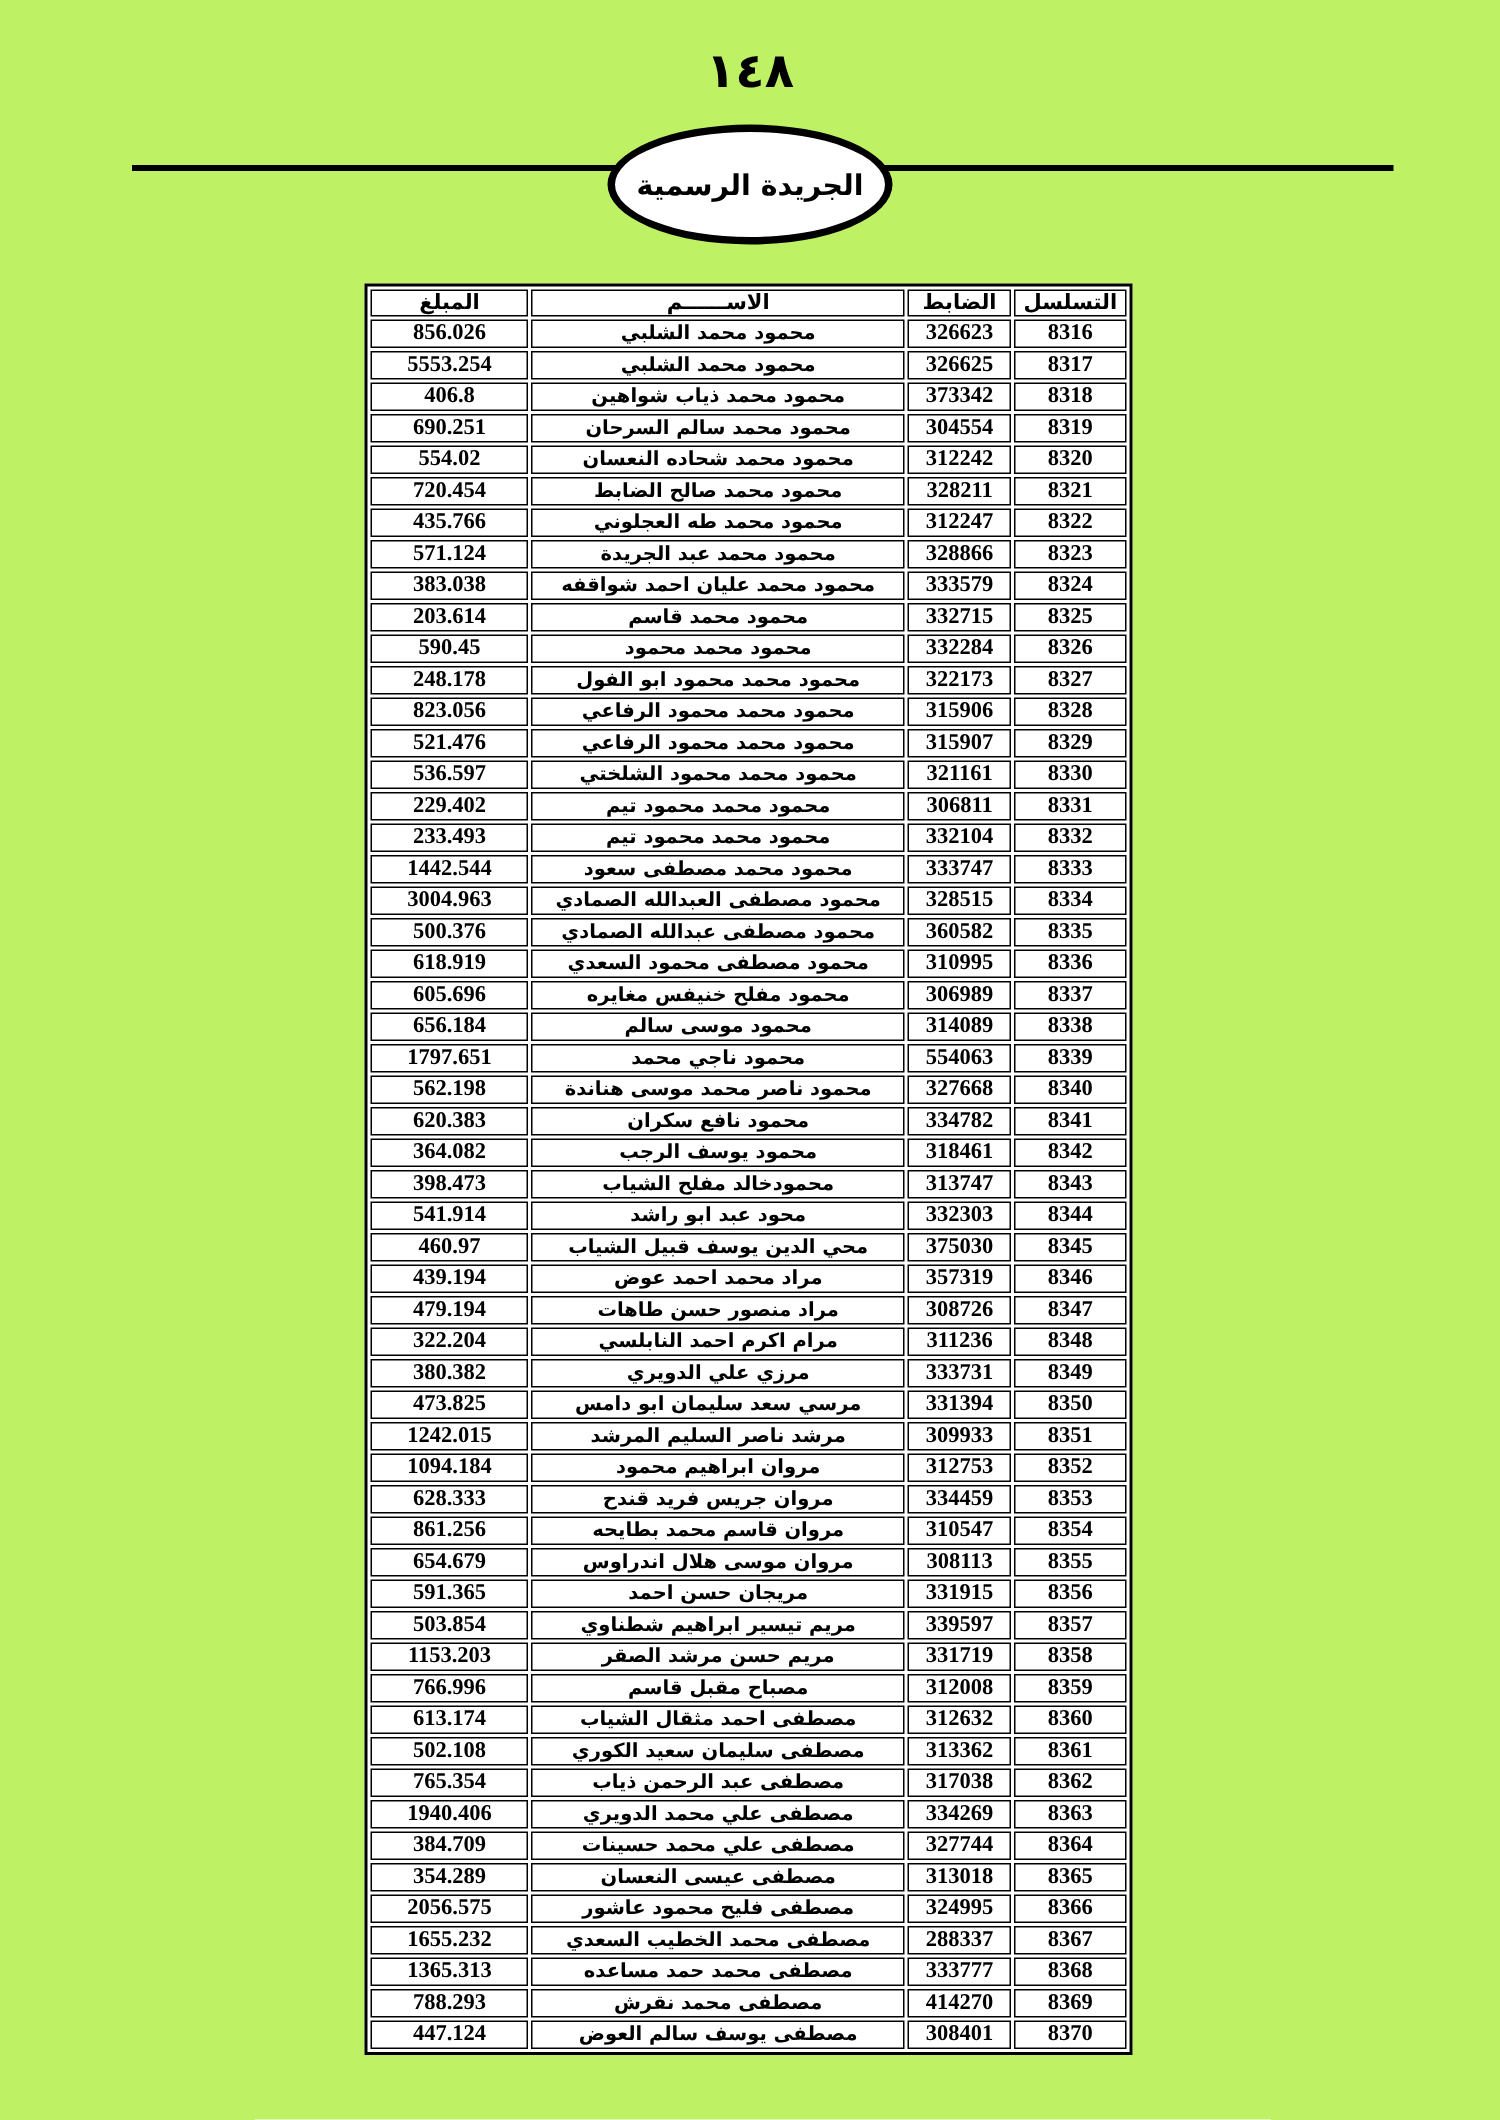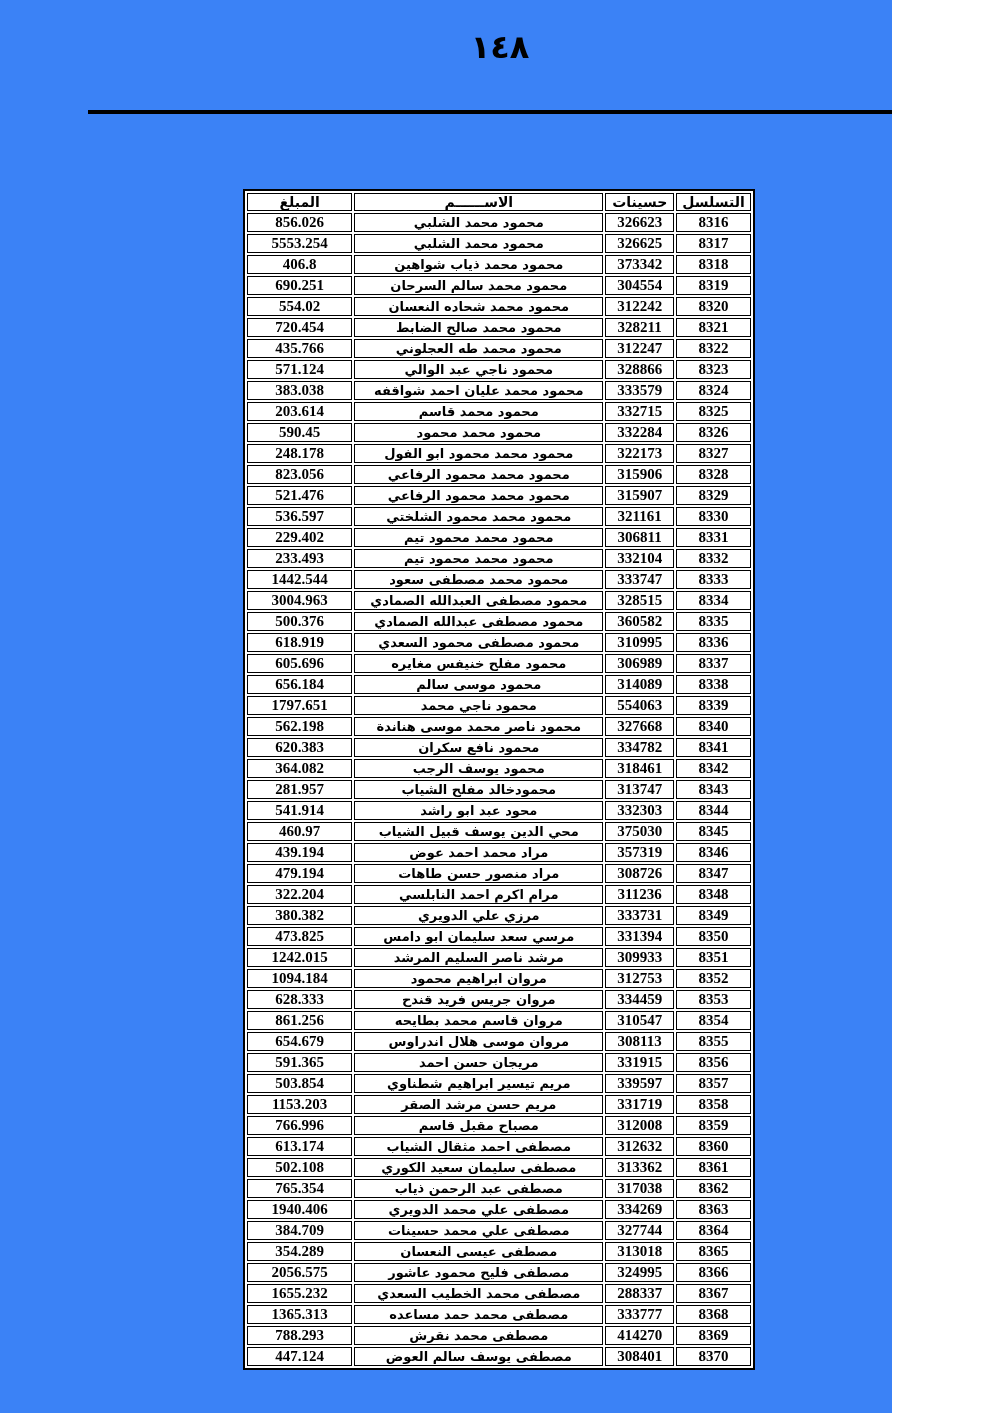--- a/index.html
+++ b/index.html
@@ -1,19 +1,19 @@
 <!DOCTYPE html>
 <html lang="ar"><head>
 <meta charset="utf-8">
 <style>
   html,body{margin:0;padding:0;background:#fff;}
   #page{
     position:relative;
-    width:892px;height:1413px;
-    background:#3b82f6;
+    width:1000px;height:1413px;
+    background:#bef264;
     font-family:"Liberation Serif","DejaVu Sans",serif;
     color:#000;
     overflow:hidden;
   }
   
   #page-number{
     position:absolute;top:28px;left:0;width:1000px;
     text-align:center;
     font-size:32px;font-weight:bold;
     font-family:"DejaVu Sans","Liberation Serif",sans-serif;
@@ -80,32 +80,35 @@
 </style>
 </head>
 <body>
 
 <div id="page">
 
   <div id="page-number">١٤٨</div>
 
   <div id="header-rule"></div>
 
+  <div id="banner-oval">
+    <span class="banner-title">الجريدة الرسمية</span>
+  </div>
 
   <table id="gazette-table">
     <colgroup>
       <col class="c-serial">
       <col class="c-subscriber">
       <col class="c-name">
       <col class="c-amount">
     </colgroup>
     <thead>
       <tr>
         <th>التسلسل</th>
-        <th>حسينات</th>
+        <th>الضابط</th>
         <th>الاســــــم</th>
         <th>المبلغ</th>
       </tr>
     </thead>
     <tbody id="rows">
         <tr>
           <td class="num">8316</td>
           <td class="num">326623</td>
           <td class="name">محمود محمد الشلبي</td>
           <td class="num">856.026</td>
@@ -142,21 +145,21 @@
         </tr>
         <tr>
           <td class="num">8322</td>
           <td class="num">312247</td>
           <td class="name">محمود محمد طه العجلوني</td>
           <td class="num">435.766</td>
         </tr>
         <tr>
           <td class="num">8323</td>
           <td class="num">328866</td>
-          <td class="name">محمود ناجي عبد الوالي</td>
+          <td class="name">محمود محمد عبد الجريدة</td>
           <td class="num">571.124</td>
         </tr>
         <tr>
           <td class="num">8324</td>
           <td class="num">333579</td>
           <td class="name">محمود محمد عليان احمد شواقفه</td>
           <td class="num">383.038</td>
         </tr>
         <tr>
           <td class="num">8325</td>
@@ -263,21 +266,21 @@
         <tr>
           <td class="num">8342</td>
           <td class="num">318461</td>
           <td class="name">محمود يوسف الرجب</td>
           <td class="num">364.082</td>
         </tr>
         <tr>
           <td class="num">8343</td>
           <td class="num">313747</td>
           <td class="name">محمودخالد مفلح الشياب</td>
-          <td class="num">281.957</td>
+          <td class="num">398.473</td>
         </tr>
         <tr>
           <td class="num">8344</td>
           <td class="num">332303</td>
           <td class="name">محود عبد ابو راشد</td>
           <td class="num">541.914</td>
         </tr>
         <tr>
           <td class="num">8345</td>
           <td class="num">375030</td>

